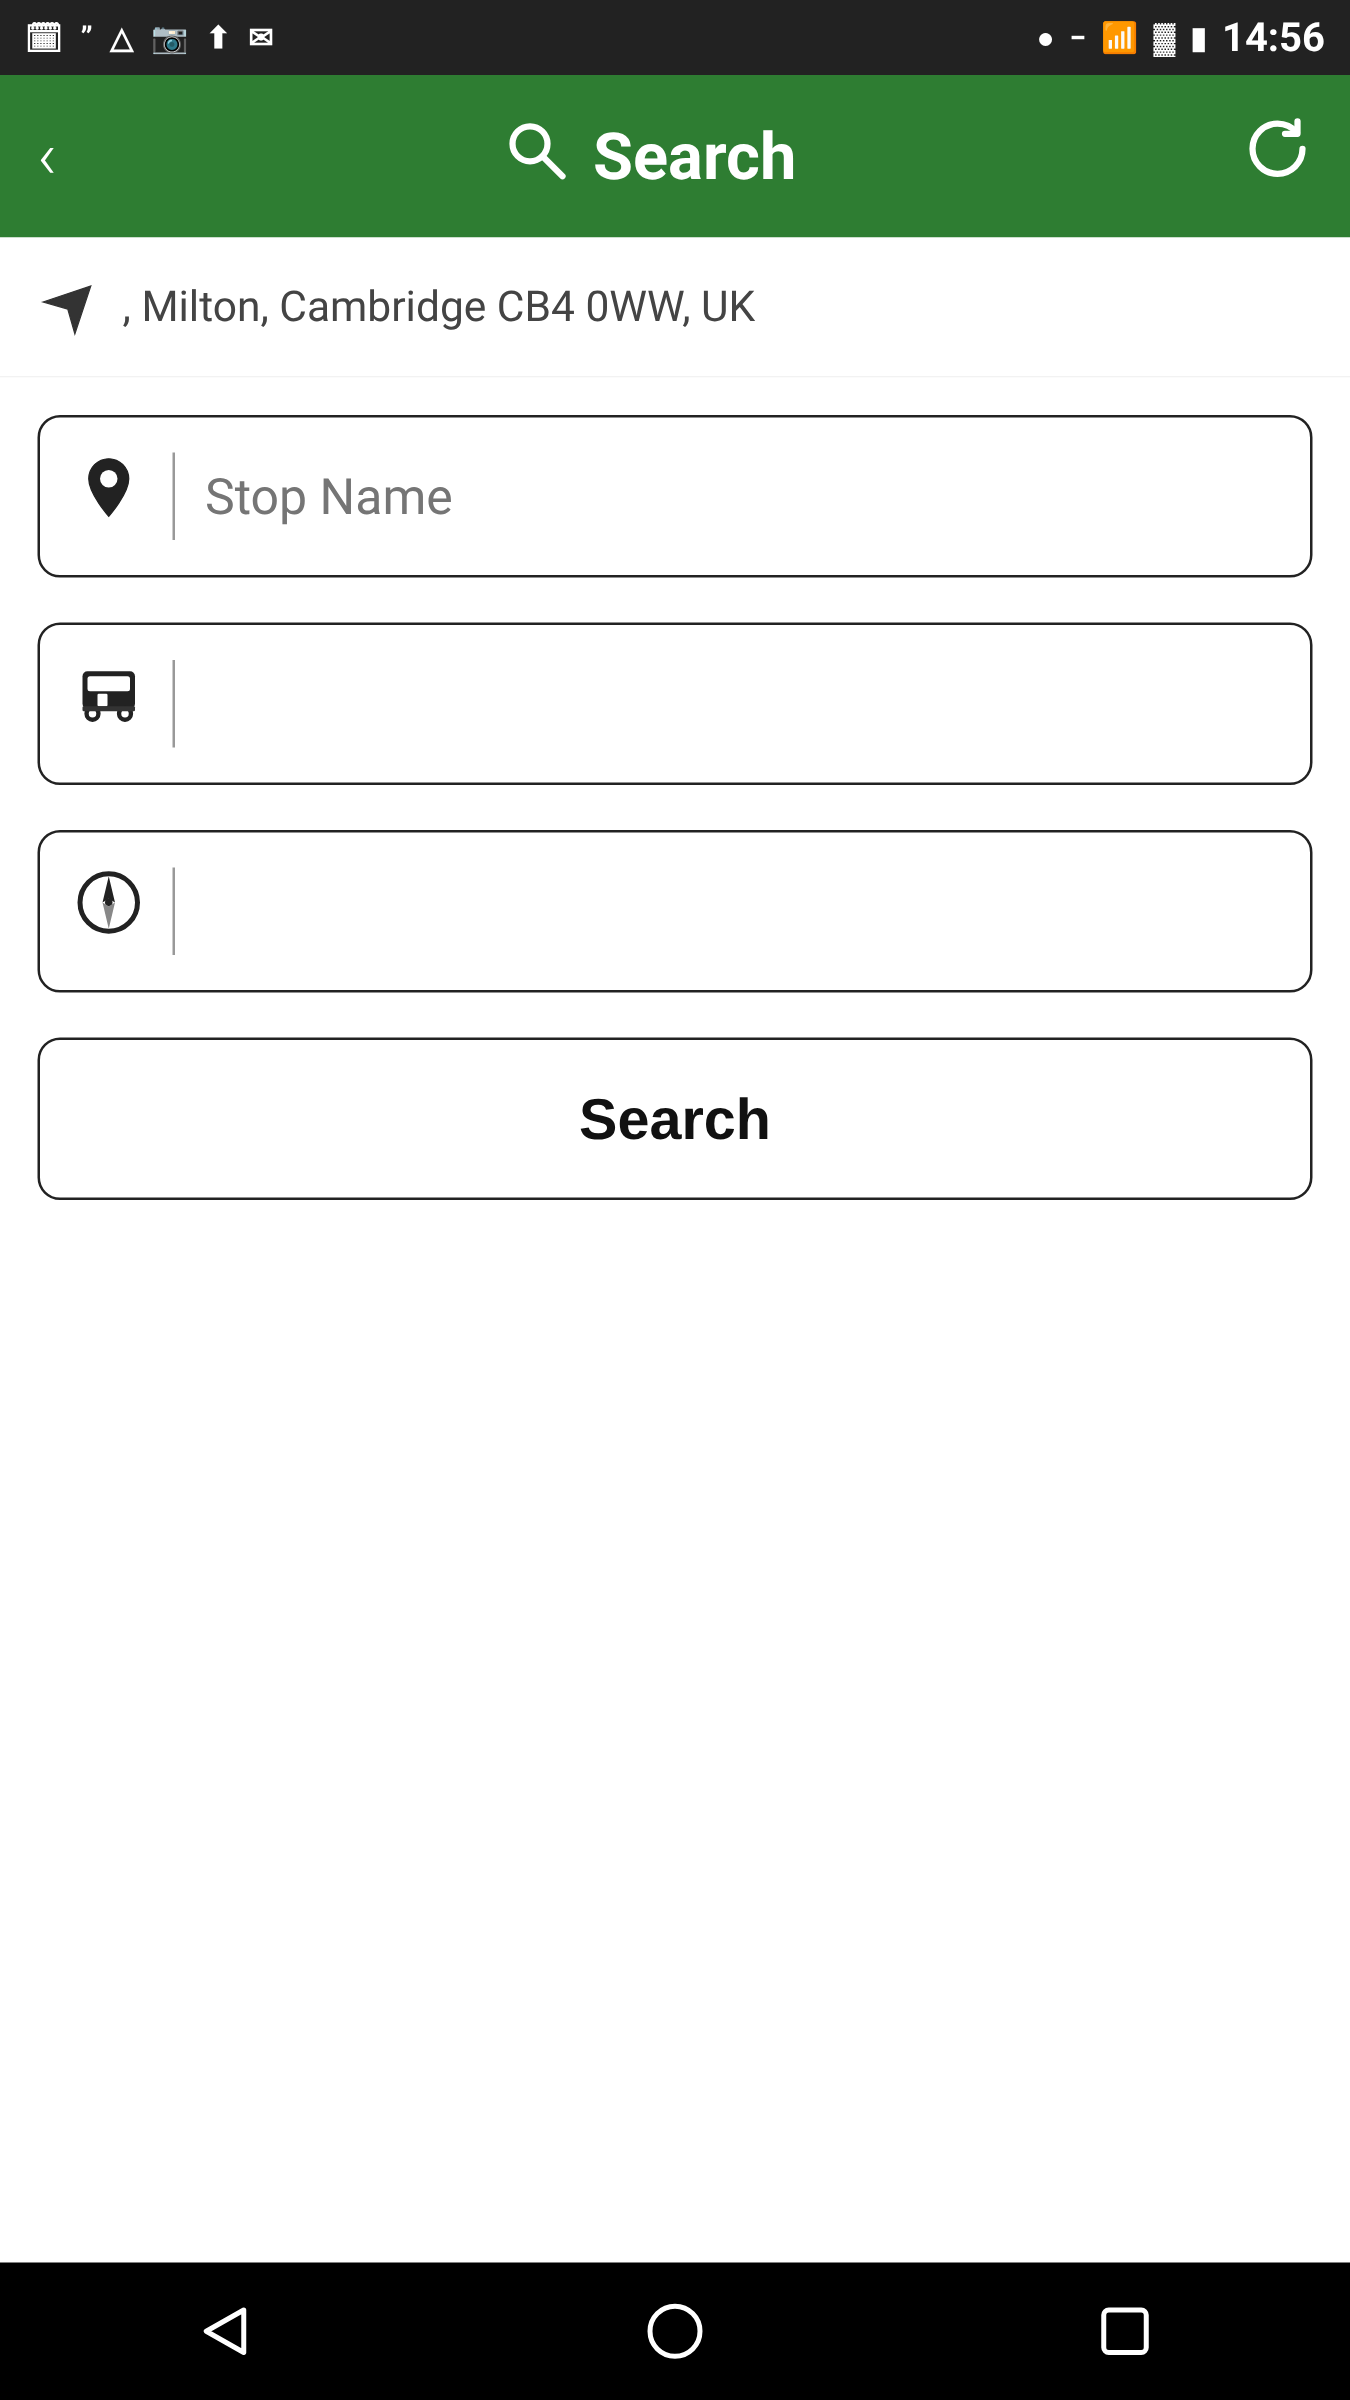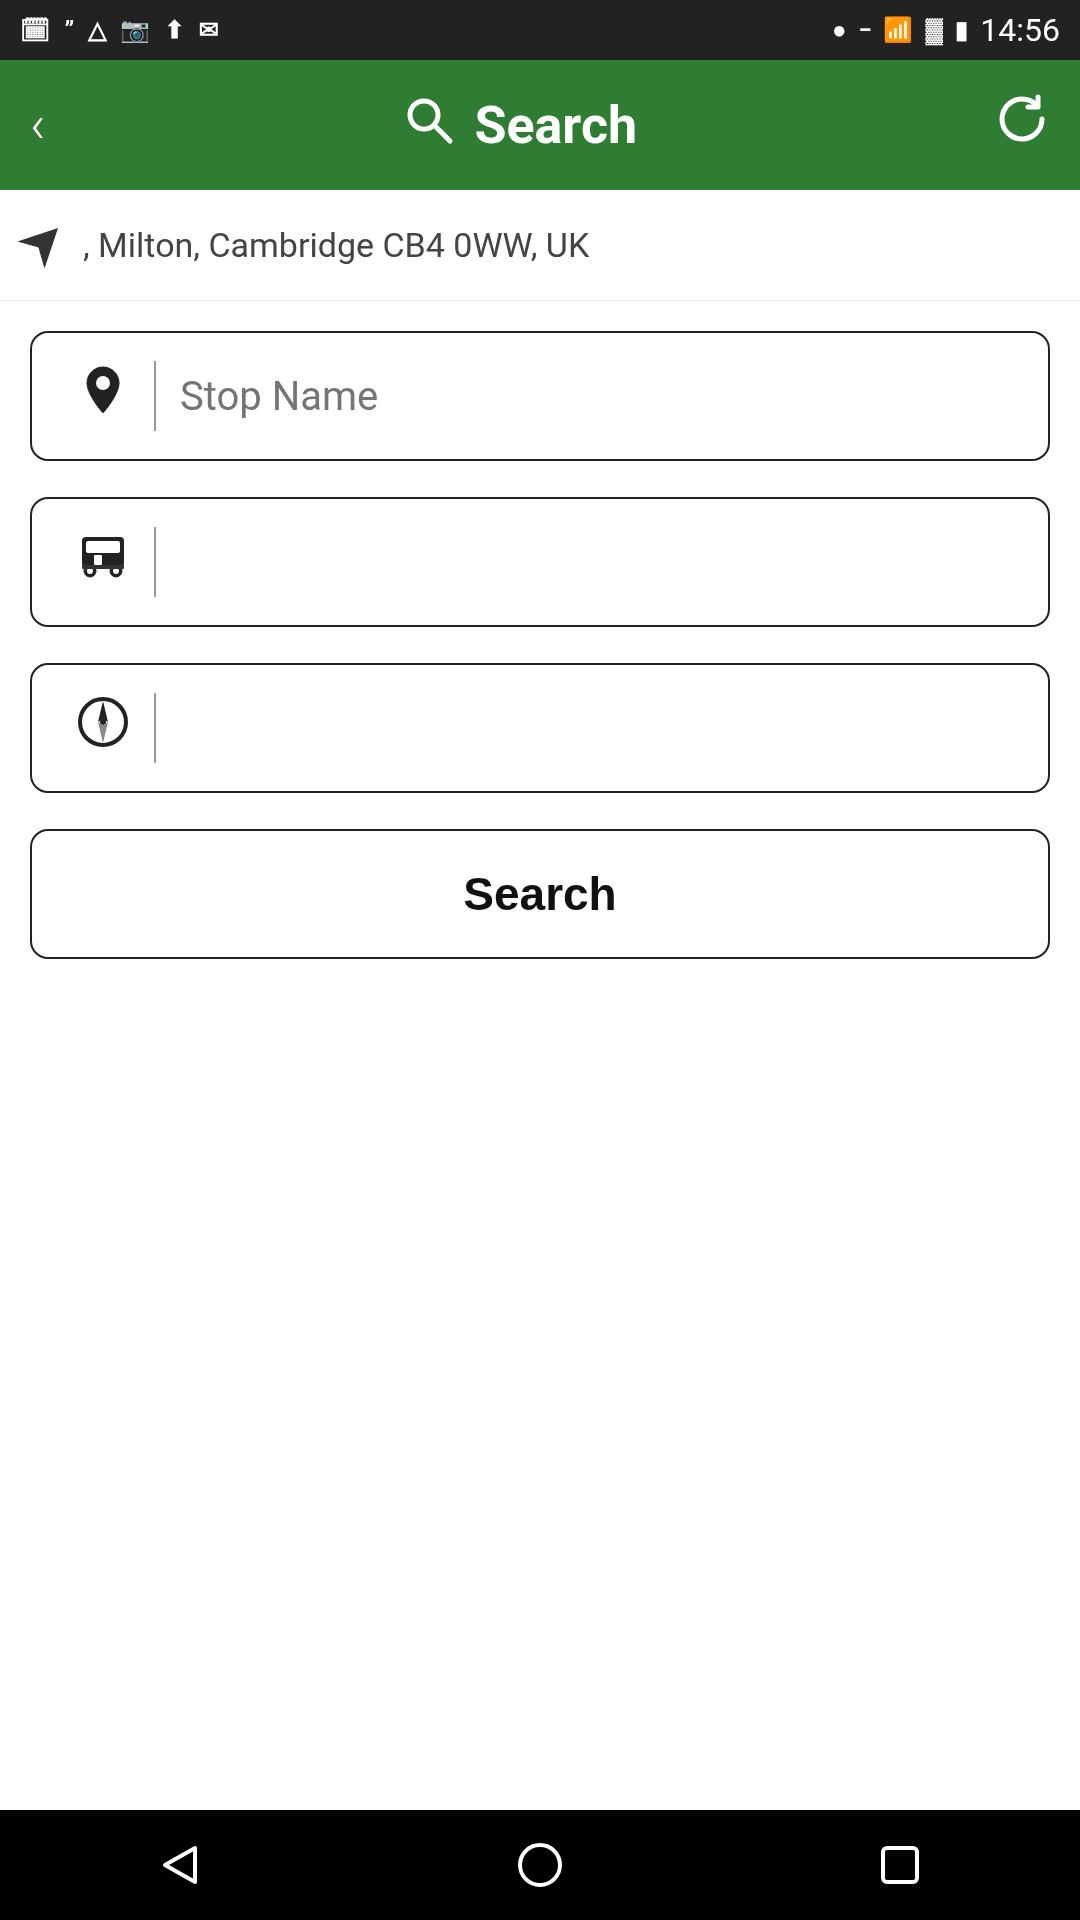--- a/index.html
+++ b/index.html
@@ -38,21 +38,21 @@
     }
 
     .status-bar-right {
       display: flex;
       align-items: center;
       gap: 12px;
     }
 
     .status-bar-time {
       font-size: 32px;
-      font-weight: normal;
+      font-weight: bold;
     }
 
     
     .status-icon {
       font-size: 24px;
       color: #fff;
     }
 
     
     .app-bar {
@@ -93,21 +93,21 @@
     .app-bar-refresh {
       color: #fff;
       font-size: 52px;
       cursor: pointer;
     }
 
     
     .location-row {
       display: flex;
       align-items: center;
-      padding: 28px 19px;
+      padding: 28px 34px;
       background: #fff;
       border-bottom: 1px solid #eee;
       gap: 20px;
     }
 
     .location-arrow-icon {
       font-size: 42px;
       color: #333;
       transform: rotate(45deg);
       display: inline-block;
@@ -123,21 +123,21 @@
       padding: 30px 30px;
       background: #fff;
     }
 
     
     .input-card {
       border: 2px solid #222;
       border-radius: 18px;
       display: flex;
       align-items: center;
-      padding: 0 44px;
+      padding: 0 28px;
       height: 130px;
       margin-bottom: 36px;
       background: #fff;
     }
 
     .input-icon {
       font-size: 54px;
       color: #222;
       margin-right: 24px;
       flex-shrink: 0;

